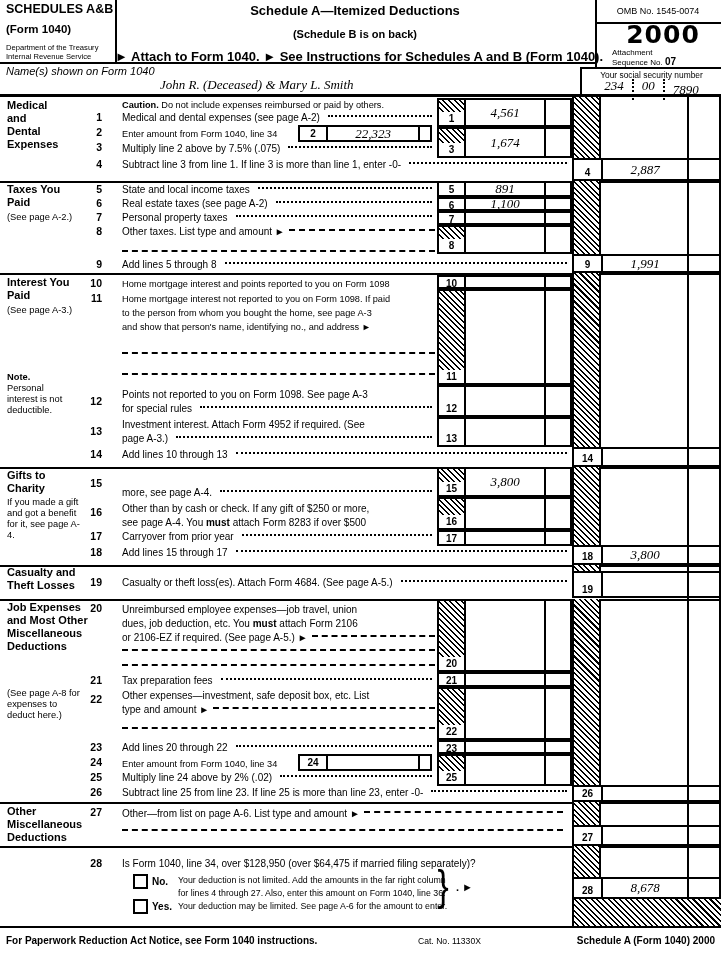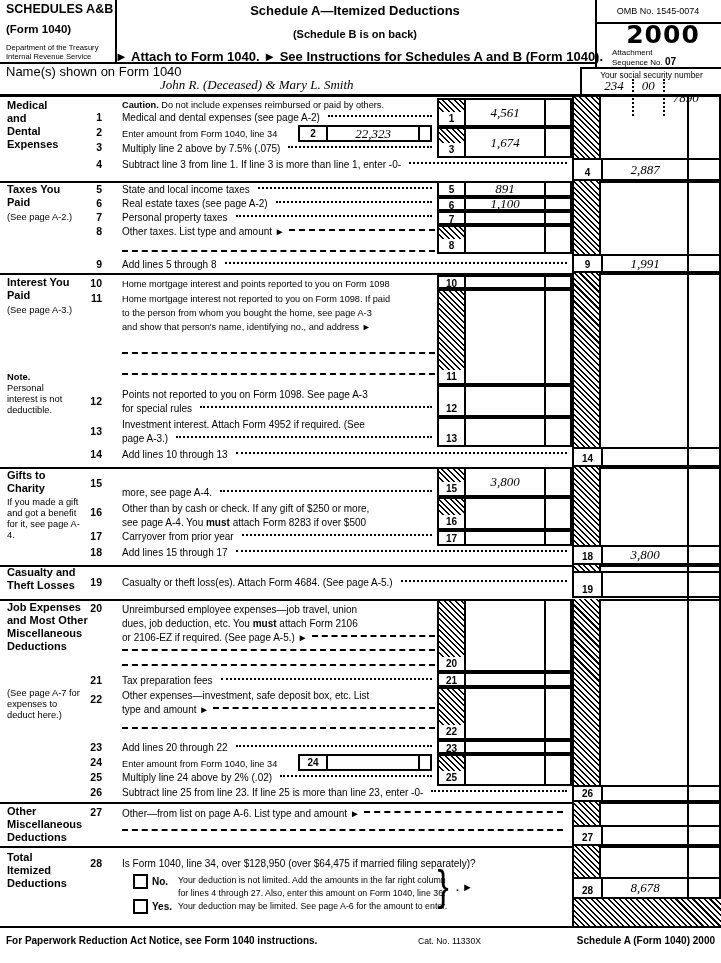--- a/index.html
+++ b/index.html
@@ -1,21 +1,21 @@
 <!DOCTYPE html>
 <html><head>
 <meta charset="utf-8">
 <style>
   html,body{margin:0;padding:0;background:#e8e8e8;}
   .page{position:relative;width:721px;height:963px;background:#fff;color:#000;
         font-family:"Liberation Sans",sans-serif;overflow:hidden;}
   .t{position:absolute;font-size:10px;line-height:13px;white-space:nowrap;text-align:right;}
   .b{font-weight:bold;}
   .cond{font-size:9.2px;}
-  .sm{font-size:13px;}
+  .sm{font-size:11px;font-style:italic;}
   .num{position:absolute;left:82px;width:20px;text-align:right;font-weight:bold;font-size:10.5px;line-height:13px;}
   .sb{position:absolute;left:7px;font-weight:bold;font-size:11px;line-height:13px;}
   .sbn{position:absolute;left:7px;font-size:9.3px;line-height:11px;}
   .row{position:absolute;display:flex;align-items:center;height:14px;}
   .row .dt{font-size:10px;line-height:13px;white-space:nowrap;}
   .lead{flex:1;border-bottom:2px dotted #000;margin:0 3px 3px 8px;min-width:6px;}
   .dfill{flex:1;border-bottom:2.5px dashed #000;margin:0 0 3px 4px;min-width:6px;}
   .dl{position:absolute;height:0;border-bottom:2.5px dashed #000;}
   .hline{position:absolute;left:0;width:721px;height:2px;background:#000;}
   .vline{position:absolute;width:2px;background:#000;}
@@ -64,21 +64,21 @@
   <div class="hline" style="top:62px;width:595px;height:1.5px"></div>
   <div class="t sm" style="left:6px;top:65px">Name(s) shown on Form 1040</div>
   <div class="t" style="left:160px;top:78px"><span class="amt">John R. (Deceased) &amp; Mary L. Smith</span></div>
 
   <div class="hline" style="left:580px;top:67px;width:141px;height:1.5px"></div>
   <div class="vline" style="left:580px;top:67px;height:27px"></div>
   <div class="t" style="left:582px;top:69px;width:139px;text-align:center;font-size:8.4px">Your social security number</div>
   <div class="t" style="left:582px;top:79px;width:139px;display:flex;justify-content:center">
     <span class="amt" style="padding:0 8px">234</span>
       <span class="amt" style="padding:0 8px;border-left:2px dotted #000;border-right:2px dotted #000">00</span>
-      <span class="amt" style="padding:12px 8px">7890</span>
+      <span class="amt" style="padding:4px 8px">7890</span>
   </div>
 
   <div class="hline" style="top:94px;height:3px"></div>
   <div class="hline" style="top:181px"></div>
   <div class="hline" style="top:273px"></div>
   <div class="hline" style="top:467px"></div>
   <div class="hline" style="top:565px"></div>
   <div class="hline" style="top:599px"></div>
   <div class="hline" style="top:802px"></div>
   <div class="hline" style="top:846px"></div>
@@ -100,23 +100,22 @@
   <div class="sb" style="top:99px;width:52px">Medical and Dental Expenses</div>
   <div class="sb" style="top:183px;width:78px">Taxes You Paid</div>
   <div class="sbn" style="top:212px;width:70px">(See page A-2.)</div>
   <div class="sb" style="top:276px;width:66px">Interest You Paid</div>
   <div class="sbn" style="top:305px;width:70px">(See page A-3.)</div>
   <div class="sbn" style="top:372px;width:62px"><span class="b">Note.</span> <span>Personal interest is not deductible.</span></div>
   <div class="sb" style="top:469px;width:62px">Gifts to Charity</div>
   <div class="sbn" style="top:497px;width:80px">If you made a gift and got a benefit for it, see page A-4.</div>
   <div class="sb" style="top:566px;width:80px">Casualty and Theft Losses</div>
   <div class="sb" style="top:601px;width:86px">Job Expenses and Most Other Miscellaneous Deductions</div>
-  <div class="sbn" style="top:688px;width:76px">(See page A-7 for expenses to deduct here.)</div>
+  <div class="sbn" style="top:688px;width:76px">(See page A-8 for expenses to deduct here.)</div>
   <div class="sb" style="top:805px;width:86px">Other Miscellaneous Deductions</div>
-  <div class="sb" style="top:851px;width:72px">Total Itemized Deductions</div>
 
   <div class="num" style="top:111px">1</div>
   <div class="num" style="top:126px">2</div>
   <div class="num" style="top:141px">3</div>
   <div class="num" style="top:158px">4</div>
   <div class="num" style="top:183px">5</div>
   <div class="num" style="top:197px">6</div>
   <div class="num" style="top:211px">7</div>
   <div class="num" style="top:225px">8</div>
   <div class="num" style="top:258px">9</div>

